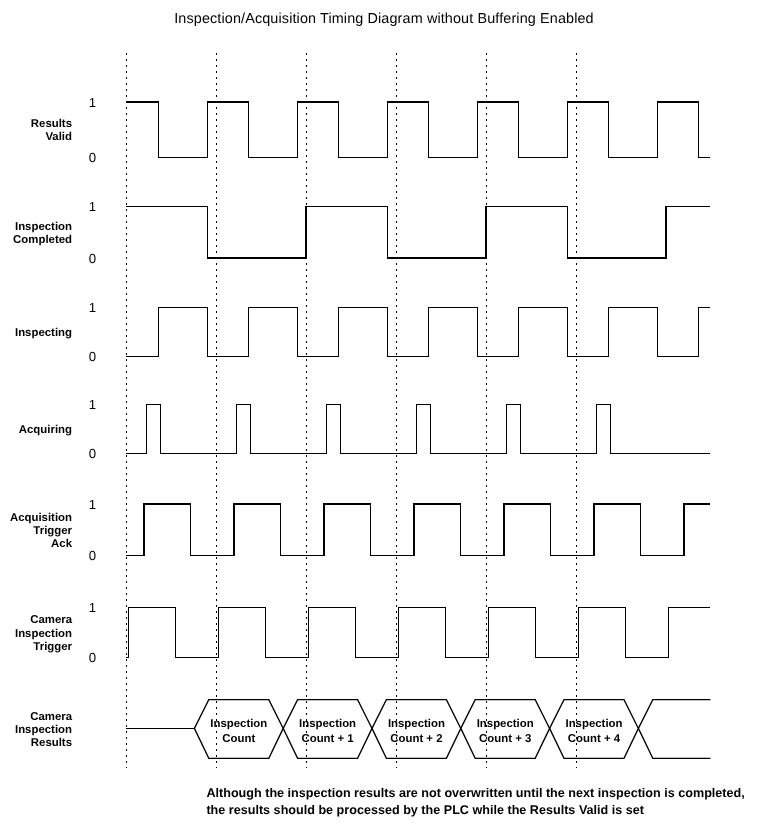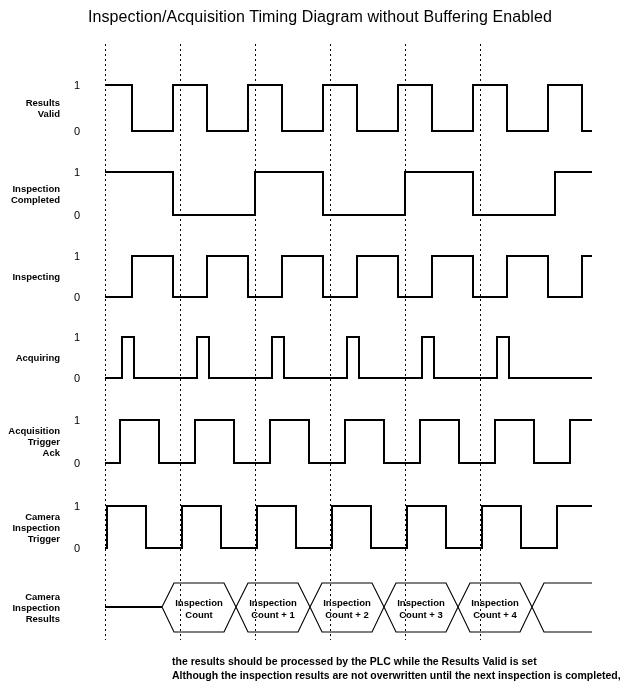--- a/index.html
+++ b/index.html
@@ -3,21 +3,21 @@
 <meta charset="utf-8">
 <style>
   html,body{margin:0;padding:0;}
   body{
     width:640px;height:690px;background:#ffffff;
     font-family:"Liberation Sans", sans-serif;
     color:#000000;overflow:hidden;position:relative;
   }
   #title{
     position:absolute;left:0;top:8px;width:640px;
-    text-align:center;font-size:16px;color:#000;
+    text-align:center;font-size:12px;color:#000;
     letter-spacing:0.1px;
   }
   #diagram{position:absolute;left:0;top:0;width:640px;height:690px;}
   #caption{
     position:absolute;left:172px;top:655px;width:460px;
     font-size:10.5px;font-weight:bold;line-height:1.32;color:#000;
   }
   .sig-label{font-family:"Liberation Sans", sans-serif;font-size:9.5px;font-weight:bold;fill:#000;}
   .lvl{font-family:"Liberation Sans", sans-serif;font-size:11px;fill:#000;}
   .hexlbl{font-family:"Liberation Sans", sans-serif;font-size:9.5px;font-weight:bold;fill:#000;}
@@ -101,15 +101,15 @@
       <text x="421" y="606" text-anchor="middle" class="hexlbl">Inspection</text>
       <text x="421" y="618" text-anchor="middle" class="hexlbl">Count + 3</text>
       <path d="M 458 607 L 470 583 L 520 583 L 532 607 L 520 632 L 470 632 Z" class="hexshape"></path>
       <text x="495" y="606" text-anchor="middle" class="hexlbl">Inspection</text>
       <text x="495" y="618" text-anchor="middle" class="hexlbl">Count + 4</text>
       <path d="M 532 607 L 544 583 L 592 583 M 532 607 L 544 632 L 592 632" class="hexshape"></path>
     </g>
 </svg>
 
 <div id="caption">
+  <div>Although the inspection results are not overwritten until the next inspection is completed,</div>
   <div>the results should be processed by the PLC while the Results Valid is set</div>
-  <div>Although the inspection results are not overwritten until the next inspection is completed,</div>
 </div>
 
 </body></html>

